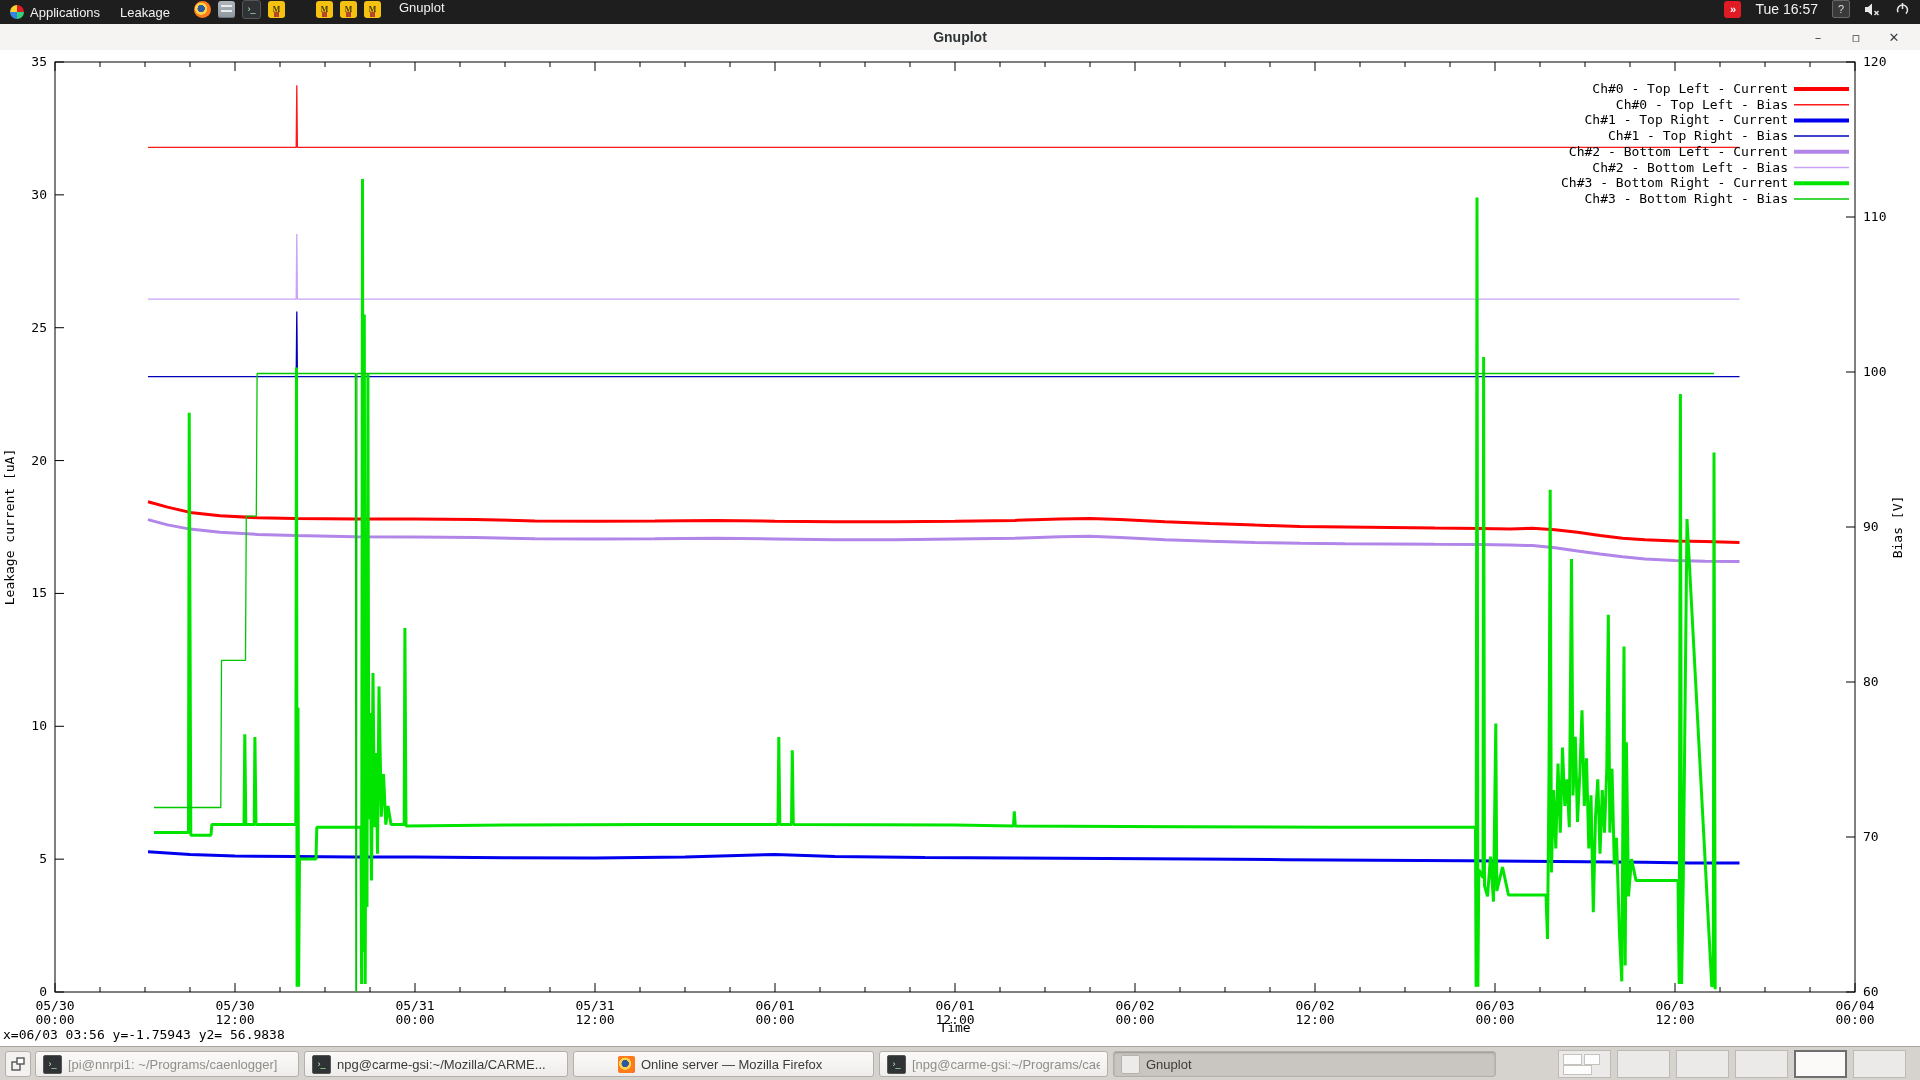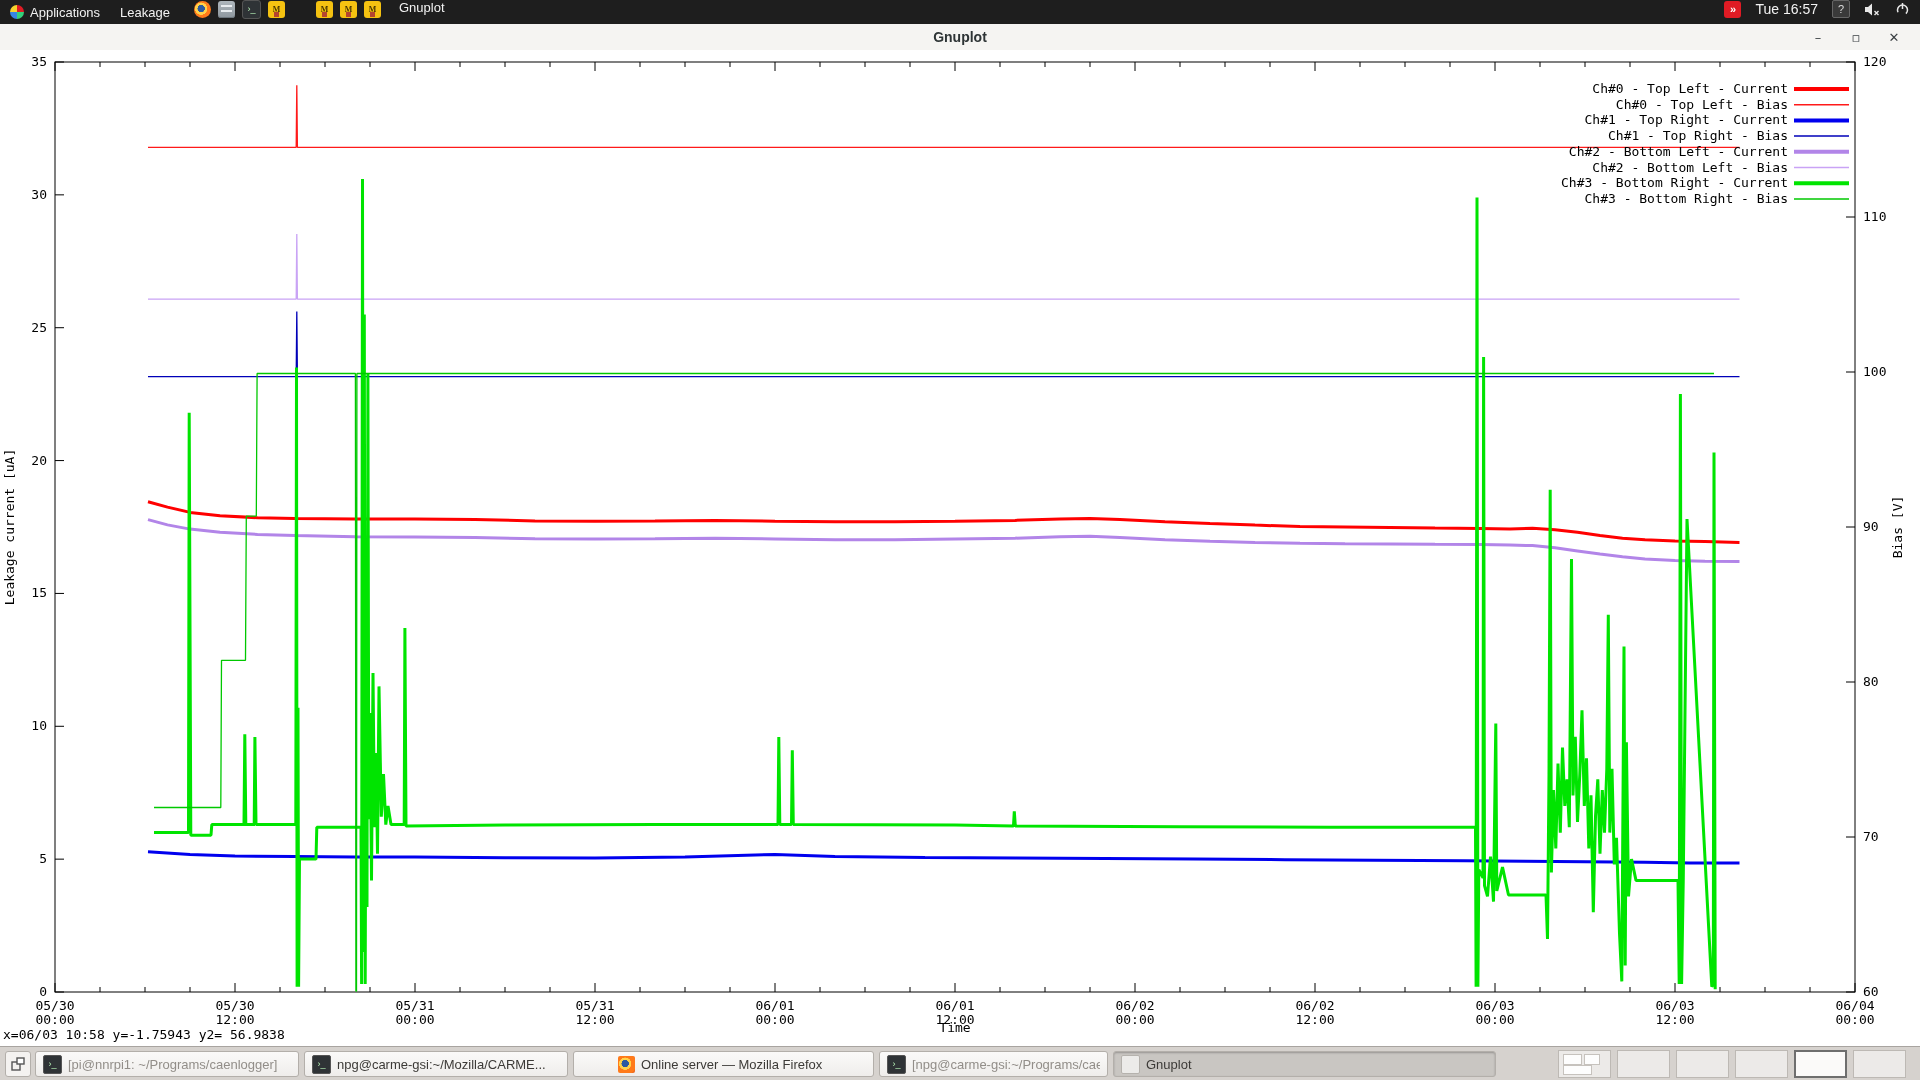--- a/index.html
+++ b/index.html
@@ -269,21 +269,21 @@
         <text x="1788" y="105.8" text-anchor="end" class="legend-label">Ch#2 - Bottom Left - Current</text>
         <line x1="1794" y1="101.8" x2="1849" y2="101.8" stroke="#b285e8" stroke-width="4"></line>
         <text x="1788" y="121.5" text-anchor="end" class="legend-label">Ch#2 - Bottom Left - Bias</text>
         <line x1="1794" y1="117.5" x2="1849" y2="117.5" stroke="#c9a3f5" stroke-width="1.5"></line>
         <text x="1788" y="137.2" text-anchor="end" class="legend-label">Ch#3 - Bottom Right - Current</text>
         <line x1="1794" y1="133.2" x2="1849" y2="133.2" stroke="#00e400" stroke-width="4"></line>
         <text x="1788" y="152.89999999999998" text-anchor="end" class="legend-label">Ch#3 - Bottom Right - Bias</text>
         <line x1="1794" y1="148.89999999999998" x2="1849" y2="148.89999999999998" stroke="#00c800" stroke-width="1.5"></line>
       </g>
     </svg>
-  <div id="status-line">x=06/03 10:58 y=-1.75943 y2= 56.9838</div>
+  <div id="status-line">x=06/03 03:56 y=-1.75943 y2= 56.9838</div>
 </div>
 
 <div id="taskbar">
   <div id="show-desktop">
     <svg width="14" height="14" viewBox="0 0 14 14">
       <rect x="1" y="5" width="8" height="8" fill="none" stroke="#555" stroke-width="1.4"></rect>
       <rect x="6" y="1" width="7" height="6" fill="#fff" stroke="#555" stroke-width="1.4"></rect>
     </svg>
   </div>
   <div id="task-buttons">

